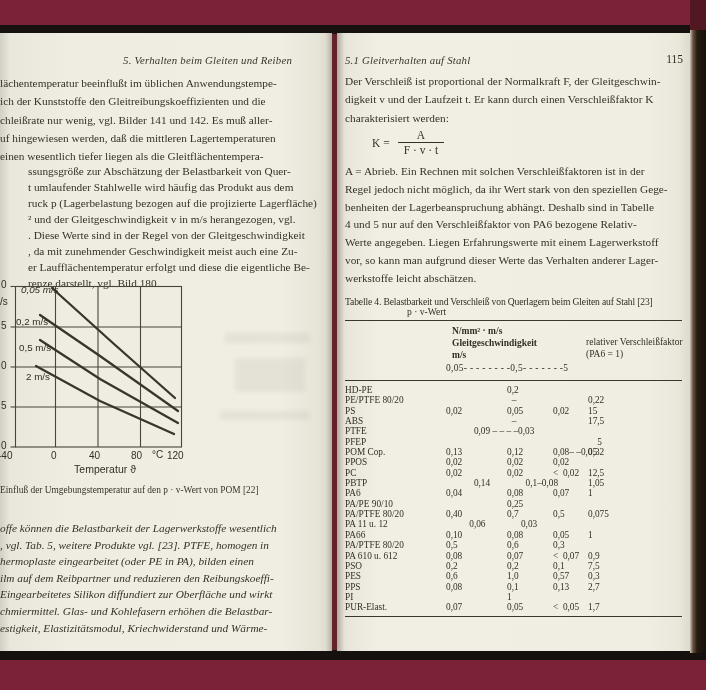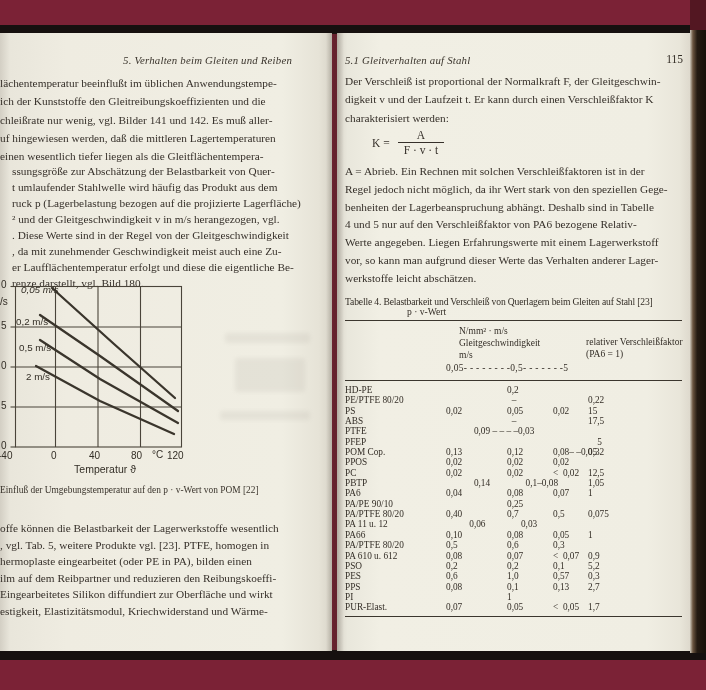--- a/index.html
+++ b/index.html
@@ -19,21 +19,21 @@
   .fore-edge{position:absolute;left:690px;top:28px;width:16px;height:625px;
     background:linear-gradient(90deg,#cfc9bd 0%,#6b5540 18%,#241a12 45%,#171009 100%);}
   .corner-tr{position:absolute;left:690px;top:0;width:16px;height:30px;background:#531722;}
 
   .run-head{position:absolute;font-style:italic;font-size:10.8px;letter-spacing:.2px;color:#3a342c;white-space:nowrap;}
   .pagenum{position:absolute;font-size:11.5px;color:#332d26;}
   .para{position:absolute;font-size:11.3px;color:#36302a;}
   .para .ln{white-space:pre;overflow:visible;}
   .lh18 .ln{line-height:18.3px;height:18.3px;}
   .lh16 .ln{line-height:16px;height:16px;}
-  .lh166 .ln{line-height:16.6px;height:16.6px;}
+  .lh166 .ln{line-height:16.6px;height:16.6px;font-style:italic;}
   .lh178 .ln{line-height:17.8px;height:17.8px;}
 
   
   .formula{position:absolute;display:flex;align-items:center;font-size:11.5px;color:#36302a;}
   .frac{display:inline-block;text-align:center;margin-left:8px;}
   .frac .num{display:block;padding:0 14px 1px;}
   .frac .den{display:block;border-top:1px solid #36302a;padding:1px 6px 0;}
 
   
   .chart{position:absolute;left:0;top:247px;width:206px;height:200px;font-family:"Liberation Sans",sans-serif;}
@@ -70,21 +70,21 @@
 
       <div class="para lh18" style="top:41px;left:0;">
 
       <div class="ln">lächentemperatur beeinflußt im üblichen Anwendungstempe-</div>
           <div class="ln">ich der Kunststoffe den Gleitreibungskoeffizienten und die</div>
           <div class="ln">chleißrate nur wenig, vgl. Bilder 141 und 142. Es muß aller-</div>
           <div class="ln">uf hingewiesen werden, daß die mittleren Lagertemperaturen</div>
           <div class="ln">einen wesentlich tiefer liegen als die Gleitflächentempera-</div>
         </div>
 
-      <div class="para lh16" style="top:130px;left:12px;">
+      <div class="para lh16" style="top:130px;left:0;padding-left:28px;">
 
       <div class="ln">ssungsgröße zur Abschätzung der Belastbarkeit von Quer-</div>
           <div class="ln">t umlaufender Stahlwelle wird häufig das Produkt aus dem</div>
           <div class="ln">ruck p (Lagerbelastung bezogen auf die projizierte Lagerfläche)</div>
           <div class="ln">² und der Gleitgeschwindigkeit v in m/s herangezogen, vgl.</div>
           <div class="ln">. Diese Werte sind in der Regel von der Gleitgeschwindigkeit</div>
           <div class="ln">, da mit zunehmender Geschwindigkeit meist auch eine Zu-</div>
           <div class="ln">er Laufflächentemperatur erfolgt und diese die eigentliche Be-</div>
           <div class="ln">renze darstellt, vgl. Bild 180.</div>
         </div>
@@ -140,20 +140,21 @@
 
       <div class="caption" style="top:452px;left:0;">Einfluß der Umgebungstemperatur auf den p · v-Wert von POM [22]</div>
 
       <div class="para lh166" style="top:487px;left:0;">
 
       <div class="ln">offe können die Belastbarkeit der Lagerwerkstoffe wesentlich</div>
           <div class="ln">, vgl. Tab. 5, weitere Produkte vgl. [23]. PTFE, homogen in</div>
           <div class="ln">hermoplaste eingearbeitet (oder PE in PA), bilden einen</div>
           <div class="ln">ilm auf dem Reibpartner und reduzieren den Reibungskoeffi-</div>
           <div class="ln">Eingearbeitetes Silikon diffundiert zur Oberfläche und wirkt</div>
+          <div class="ln">chmiermittel. Glas- und Kohlefasern erhöhen die Belastbar-</div>
           <div class="ln">estigkeit, Elastizitätsmodul, Kriechwiderstand und Wärme-</div>
         </div>
     </div>
 
     <div class="page page-right">
       <div class="run-head" style="top:21px;left:8px;">5.1 Gleitverhalten auf Stahl</div>
       <div class="pagenum" style="top:20px;right:7px;">115</div>
 
       <div class="para lh18" style="top:39px;left:8px;">
 
@@ -179,21 +180,21 @@
           <div class="ln">Werte angegeben. Liegen Erfahrungswerte mit einem Lagerwerkstoff</div>
           <div class="ln">vor, so kann man aufgrund dieser Werte das Verhalten anderer Lager-</div>
           <div class="ln">werkstoffe leicht abschätzen.</div>
         </div>
 
       <div class="tbl-title" style="top:254px;left:8px;margin-top:9px;">Tabelle 4. Belastbarkeit und Verschleiß von Querlagern beim Gleiten auf Stahl [23]</div>
       <div class="tbl-sub" style="top:273px;left:70px;">p · v-Wert</div>
 
       <div class="rule" style="top:287px;"></div>
 
-      <div class="thead" style="top:292px;left:122px;">
+      <div class="thead" style="top:292px;left:115px;font-weight:bold;">
         <div>N/mm² · m/s</div>
         <div>Gleitgeschwindigkeit</div>
         <div>m/s</div>
       </div>
       <div class="thead" style="top:303px;left:249px;">
         <div>relativer Verschleißfaktor</div>
         <div>(PA6 = 1)</div>
       </div>
 
       <div class="tscale" style="top:330px;left:109px;">0,05- - - - - - - -0,5- - - - - - -5</div>
@@ -336,21 +337,21 @@
             <span>0,07</span>
             <span>&lt;  0,07</span>
             <span>0,9</span>
           </div>
 
           <div class="trow">
             <span>PSO</span>
             <span>0,2</span>
             <span>0,2</span>
             <span>0,1</span>
-            <span>5,2</span>
+            <span>7,5</span>
           </div>
 
           <div class="trow">
             <span>PES</span>
             <span>0,6</span>
             <span>1,0</span>
             <span>0,57</span>
             <span>0,3</span>
           </div>
 

